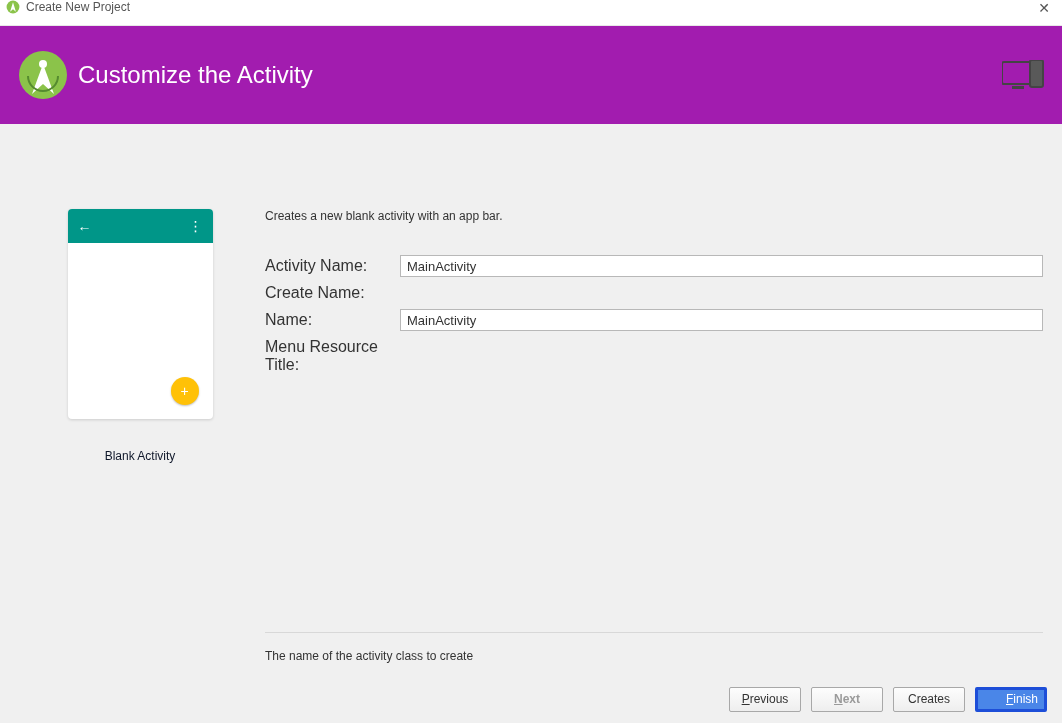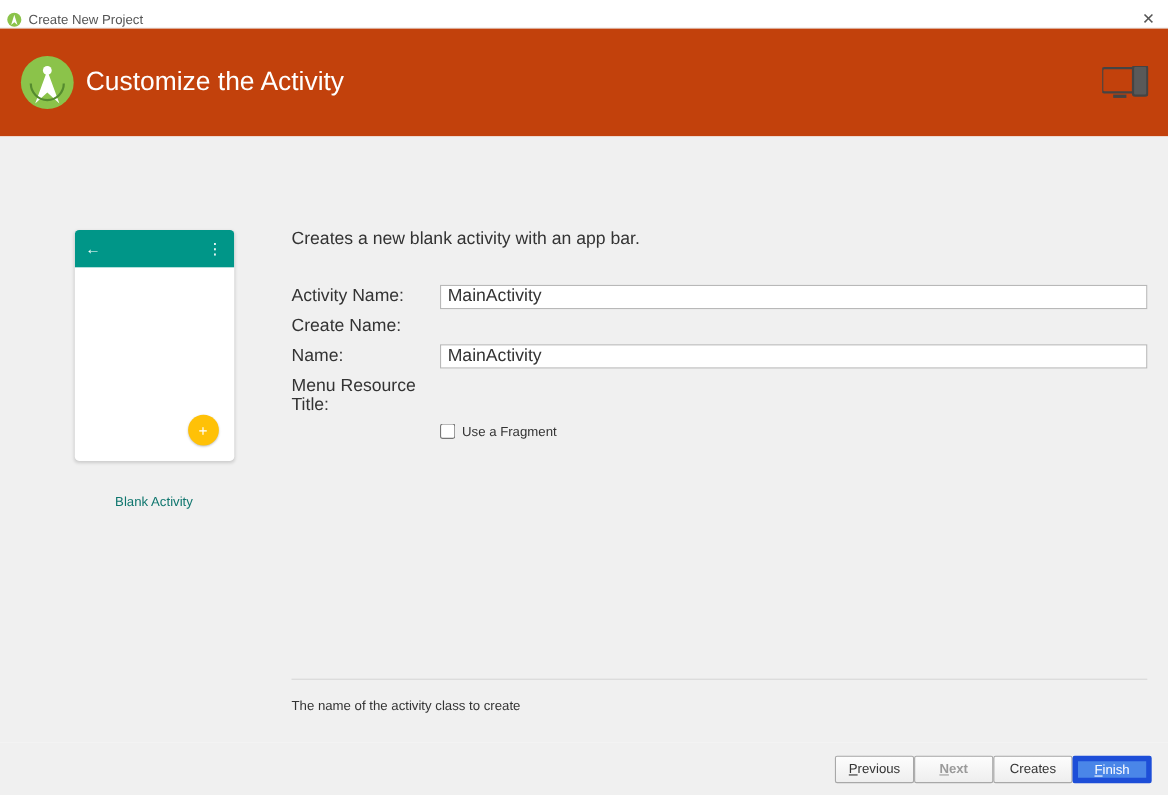--- a/index.html
+++ b/index.html
@@ -9,21 +9,21 @@
     font-family: "Segoe UI", Tahoma, sans-serif;
     font-size: 12px;
     background: #ffffff;
     color: #333;
     overflow: hidden;
   }
   
   .title-bar {
     height: 26px;
     display: flex;
-    align-items: flex-end;
+    align-items: flex-start;
     padding: 0 6px;
     border-bottom: 1px solid #e8e8e8;
   }
   .title-bar .app-icon {
     width: 14px; height: 14px;
     margin-right: 6px;
   }
   .title-bar .title-text {
     font-size: 12px;
     color: #555;
@@ -33,21 +33,21 @@
     font-size: 14px;
     color: #555;
     padding: 0 6px;
     cursor: default;
     font-family: Arial, sans-serif;
   }
 
   
   .banner {
     height: 98px;
-    background: #c2410c;
+    background: #a21caf;
     display: flex;
     align-items: center;
     padding: 0 18px;
     justify-content: space-between;
   }
   .banner-left {
     display: flex;
     align-items: center;
   }
   .banner .logo {
@@ -113,113 +113,115 @@
     display: flex;
     align-items: center;
     justify-content: center;
     color: #fff;
     font-size: 14px;
     box-shadow: 0 1px 2px rgba(0,0,0,0.25);
   }
   .preview-label {
     margin-top: 30px;
     font-size: 12px;
-    color: #0f766e;
+    color: #0f172a;
   }
 
   .form-col {
     flex: 1;
     padding-top: 55px;
     padding-right: 4px;
     position: relative;
   }
   .description {
-    font-size: 16px;
+    font-size: 12px;
     color: #333;
     margin-bottom: 32px;
   }
   .form-row {
     display: flex;
     align-items: center;
     margin-bottom: 7px;
   }
   .form-row label {
     width: 135px;
     font-size: 16px;
     color: #333;
   }
   .form-row input[type="text"] {
     flex: 1;
     height: 22px;
     border: 1px solid #b8b8b8;
     background: #ffffff;
     padding: 0 6px;
-    font-size: 16px;
+    font-size: 13px;
     font-family: inherit;
     color: #333;
   }
   .checkbox-row {
     display: flex;
     align-items: center;
     margin-top: 6px;
     margin-left: 135px;
   }
   .checkbox-row input[type="checkbox"] {
     width: 14px; height: 14px;
     margin: 0 6px 0 0;
   }
   .checkbox-row span {
     font-size: 12px;
   }
   .help-block {
     position: absolute;
     left: 0;
     right: 4px;
-    bottom: 27px;
+    bottom: 12px;
     margin-top: 32px;
   }
   .help-block hr {
     border: none;
     border-top: 1px solid #d8d8d8;
     margin: 0 0 16px 0;
   }
   .help-block .help-text {
     font-size: 12px;
     color: #333;
   }
 
   
   .footer {
     height: 48px;
     background: #f0f0f0;
     display: flex;
     justify-content: flex-end;
     align-items: center;
     padding: 0 15px;
+    gap: 10px;
   }
   .footer button {
     min-width: 72px;
     height: 25px;
     font-size: 12px;
     font-family: inherit;
     border: 1px solid #a8a8a8;
     background: linear-gradient(#fdfdfd, #eeeeee);
     border-radius: 2px;
     cursor: pointer;
     color: #333;
   }
   .footer button.disabled {
     color: #9a9a9a;
     cursor: default;
     font-weight: bold;
   }
   .footer button.primary {
     background: #4a86e8;
-    border: 5px solid #1d4ed8;
+    border: 3px solid #1d4ed8;
     color: #ffffff;
+    text-align: right;
   }
   .footer button .ul { text-decoration: underline; }
 </style>
 </head>
 <body>
 
 <div class="title-bar">
   <svg class="app-icon" viewBox="0 0 24 24">
     <circle cx="12" cy="12" r="11" fill="#8bc34a"></circle>
     <path d="M12 4 L7 20 L12 16 L17 20 Z" fill="#fff"></path>
@@ -267,24 +269,20 @@
     <div class="form-row">
       <label>Create Name:</label>
     </div>
     <div class="form-row">
       <label>Name:</label>
       <input type="text" value="MainActivity" style="">
     </div>
     <div class="form-row">
       <label>Menu Resource Title:</label>
     </div>
-    <div class="checkbox-row">
-      <input type="checkbox" style="">
-      <span>Use a Fragment</span>
-    </div>
 
     <div class="help-block">
       <hr>
       <div class="help-text">The name of the activity class to create</div>
     </div>
   </div>
 </div>
 
 <div class="footer">
   <button><span class="ul">P</span><span>revious</span></button>

